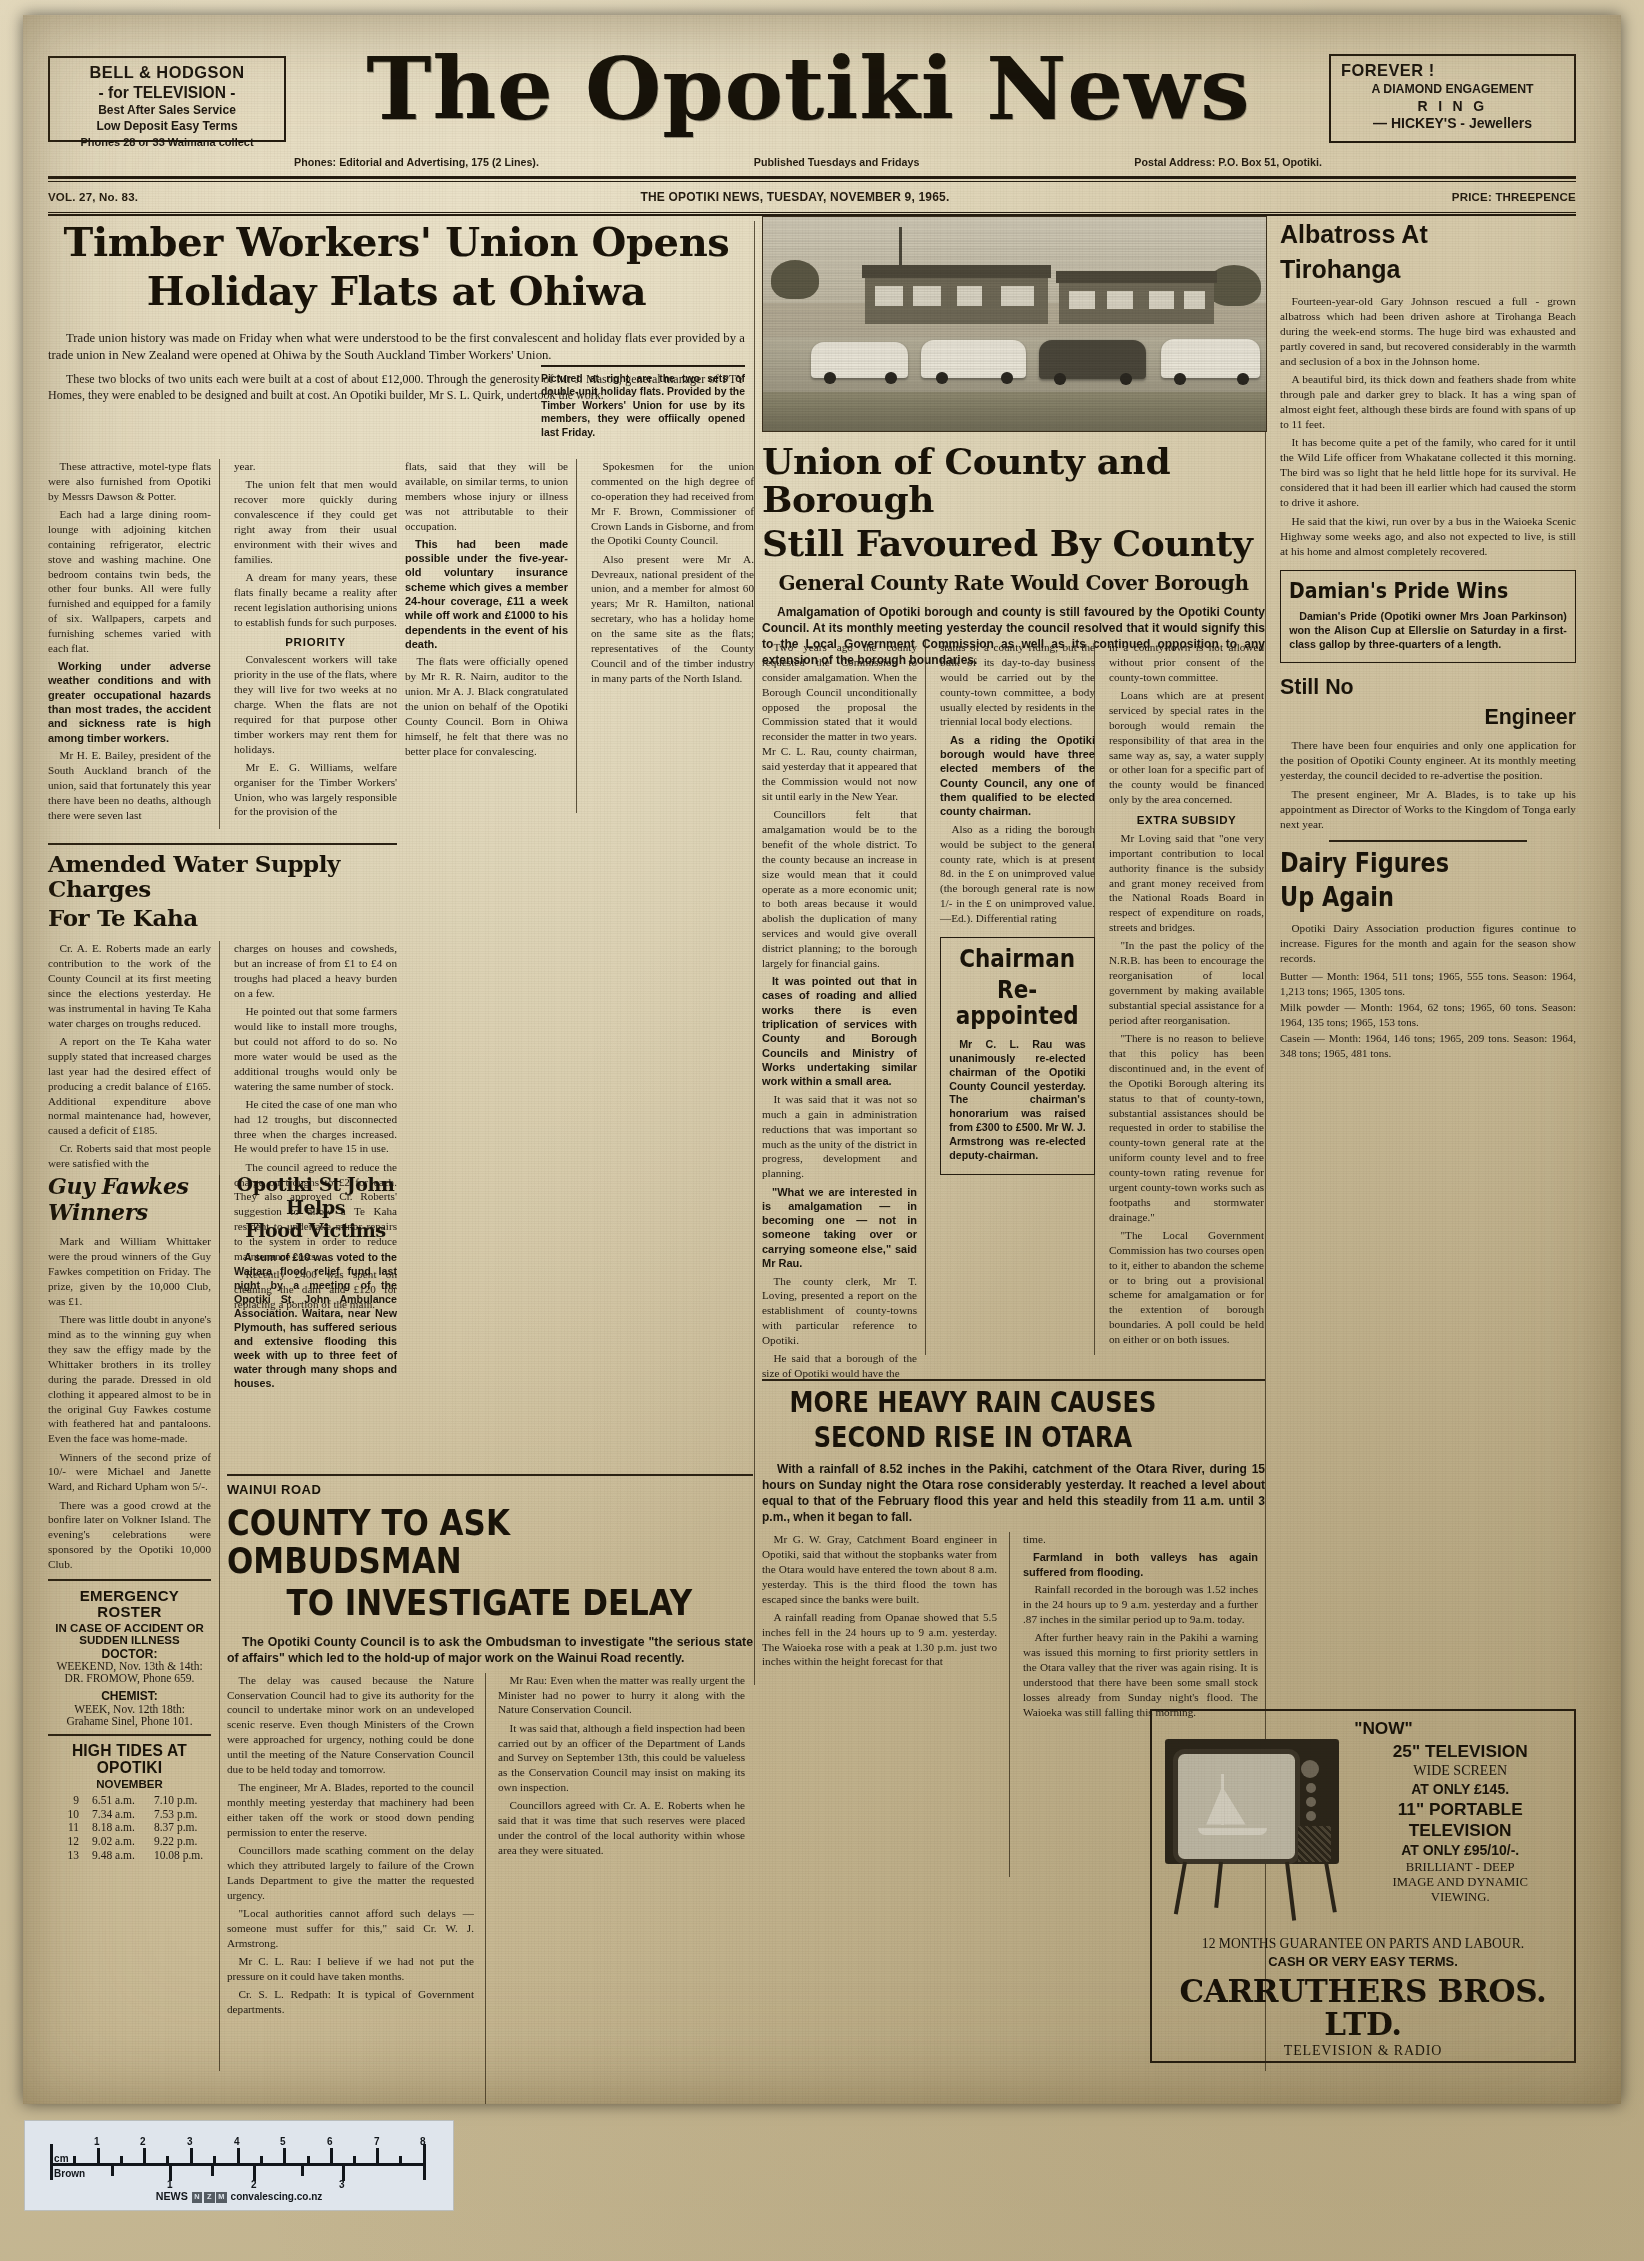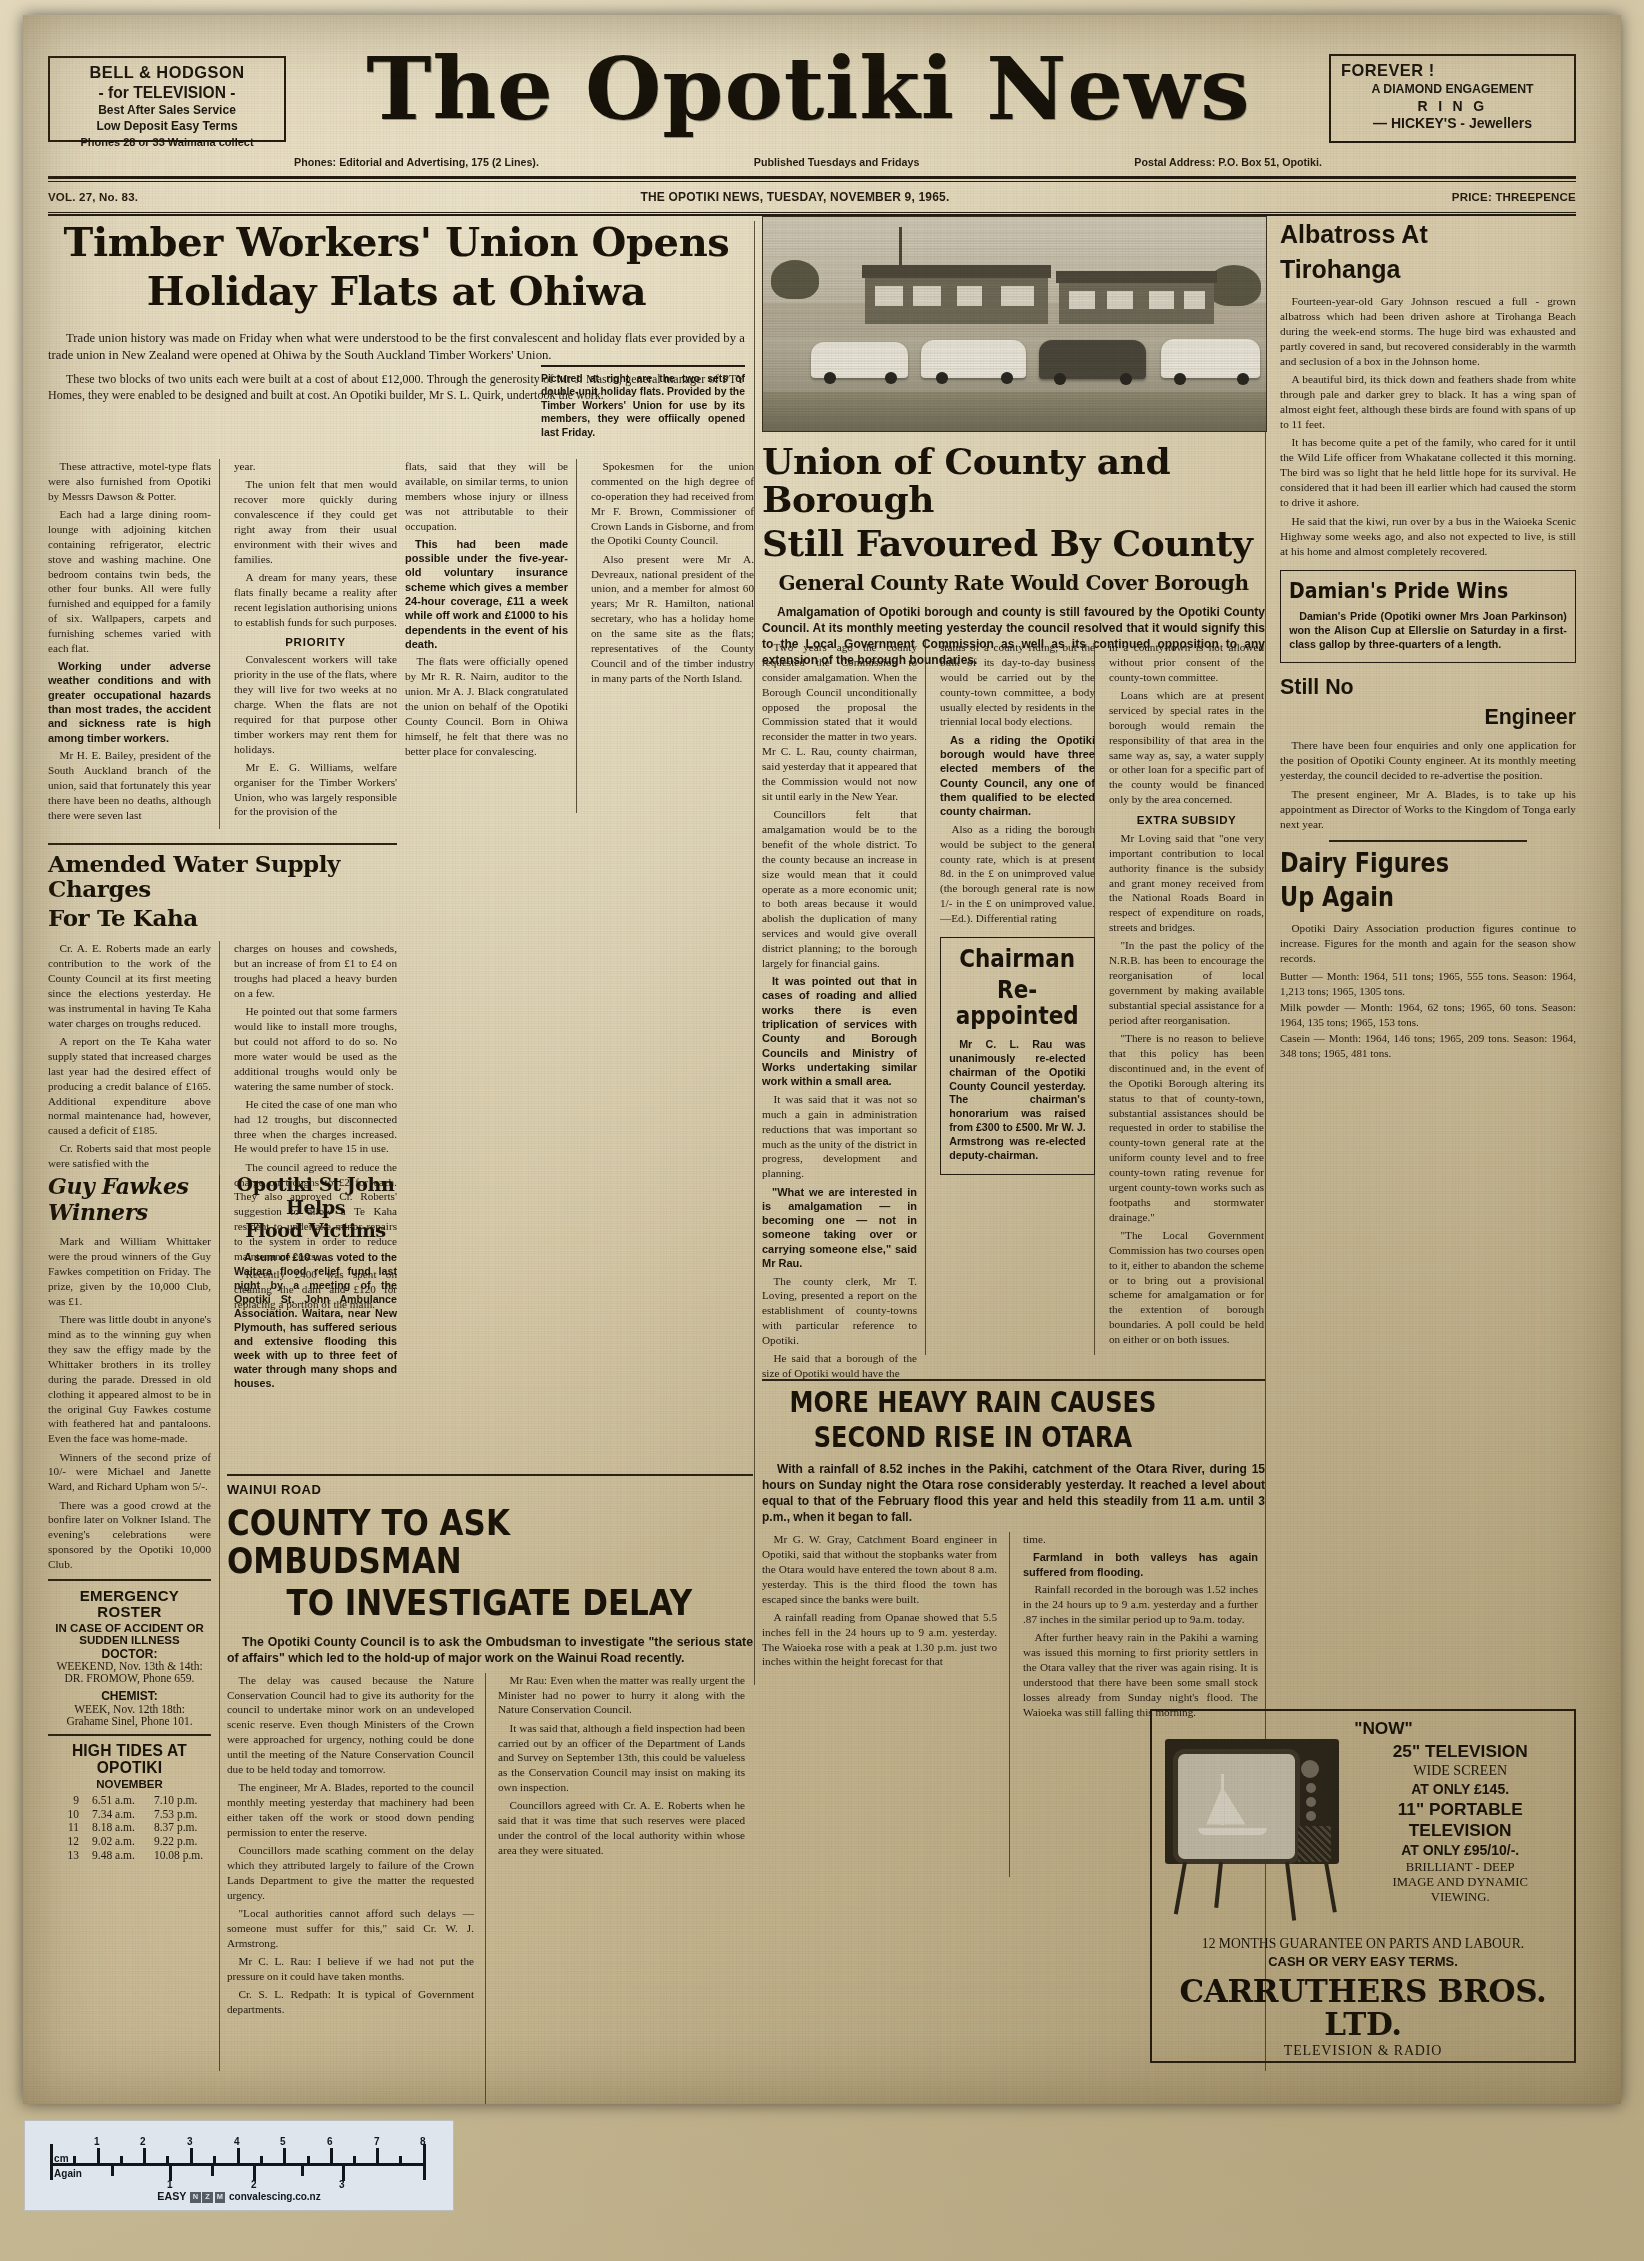--- a/index.html
+++ b/index.html
@@ -575,21 +575,21 @@
   <div class="edge"></div>
  </div>
 
  <div class="footer">
    <div class="scalecard">
      <div class="ruler">
        <div class="base"></div>
        <div class="tk" style="left:0;top:1.6px;height:36px;"></div>
        <div class="tk" style="left:373px;top:1.6px;height:36px;"></div>
        <div class="lbl" style="left:4.1px;top:10px;">cm</div>
-       <div class="lbl" style="left:4.1px;top:25px;">Again</div>
+       <div class="lbl" style="left:4.1px;top:25px;">Brown</div>
        <div class="tk" style="left:23px;top:13px;height:8.2px;"></div>
        <div class="tk" style="left:47px;top:5px;height:16.4px;"></div>
        <div class="tk" style="left:70px;top:13px;height:8.2px;"></div>
        <div class="tk" style="left:93px;top:5px;height:16.4px;"></div>
        <div class="tk" style="left:116px;top:13px;height:8.2px;"></div>
        <div class="tk" style="left:140px;top:5px;height:16.4px;"></div>
        <div class="tk" style="left:163px;top:13px;height:8.2px;"></div>
        <div class="tk" style="left:187px;top:5px;height:16.4px;"></div>
        <div class="tk" style="left:210px;top:13px;height:8.2px;"></div>
        <div class="tk" style="left:233px;top:5px;height:16.4px;"></div>
@@ -610,21 +610,21 @@
        <div class="tk" style="left:119px;top:23px;height:15px;"></div>
        <div class="tk" style="left:161px;top:23px;height:10px;"></div>
        <div class="tk" style="left:203px;top:23px;height:15px;"></div>
        <div class="tk" style="left:251px;top:23px;height:10px;"></div>
        <div class="tk" style="left:292px;top:23px;height:15px;"></div>
        <div class="num" style="left:117px;top:36px;">1</div>
        <div class="num" style="left:201px;top:36px;">2</div>
        <div class="num" style="left:289px;top:36px;">3</div>
      </div>
      <div class="nzms">
-       <span>EASY</span>
+       <span>NEWS</span>
        <span class="sq">N</span><span class="sq">Z</span><span class="sq">M</span>
        <span class="url">convalescing.co.nz</span>
      </div>
    </div>
  </div>
 
 </div>
 
 
 </body></html>

